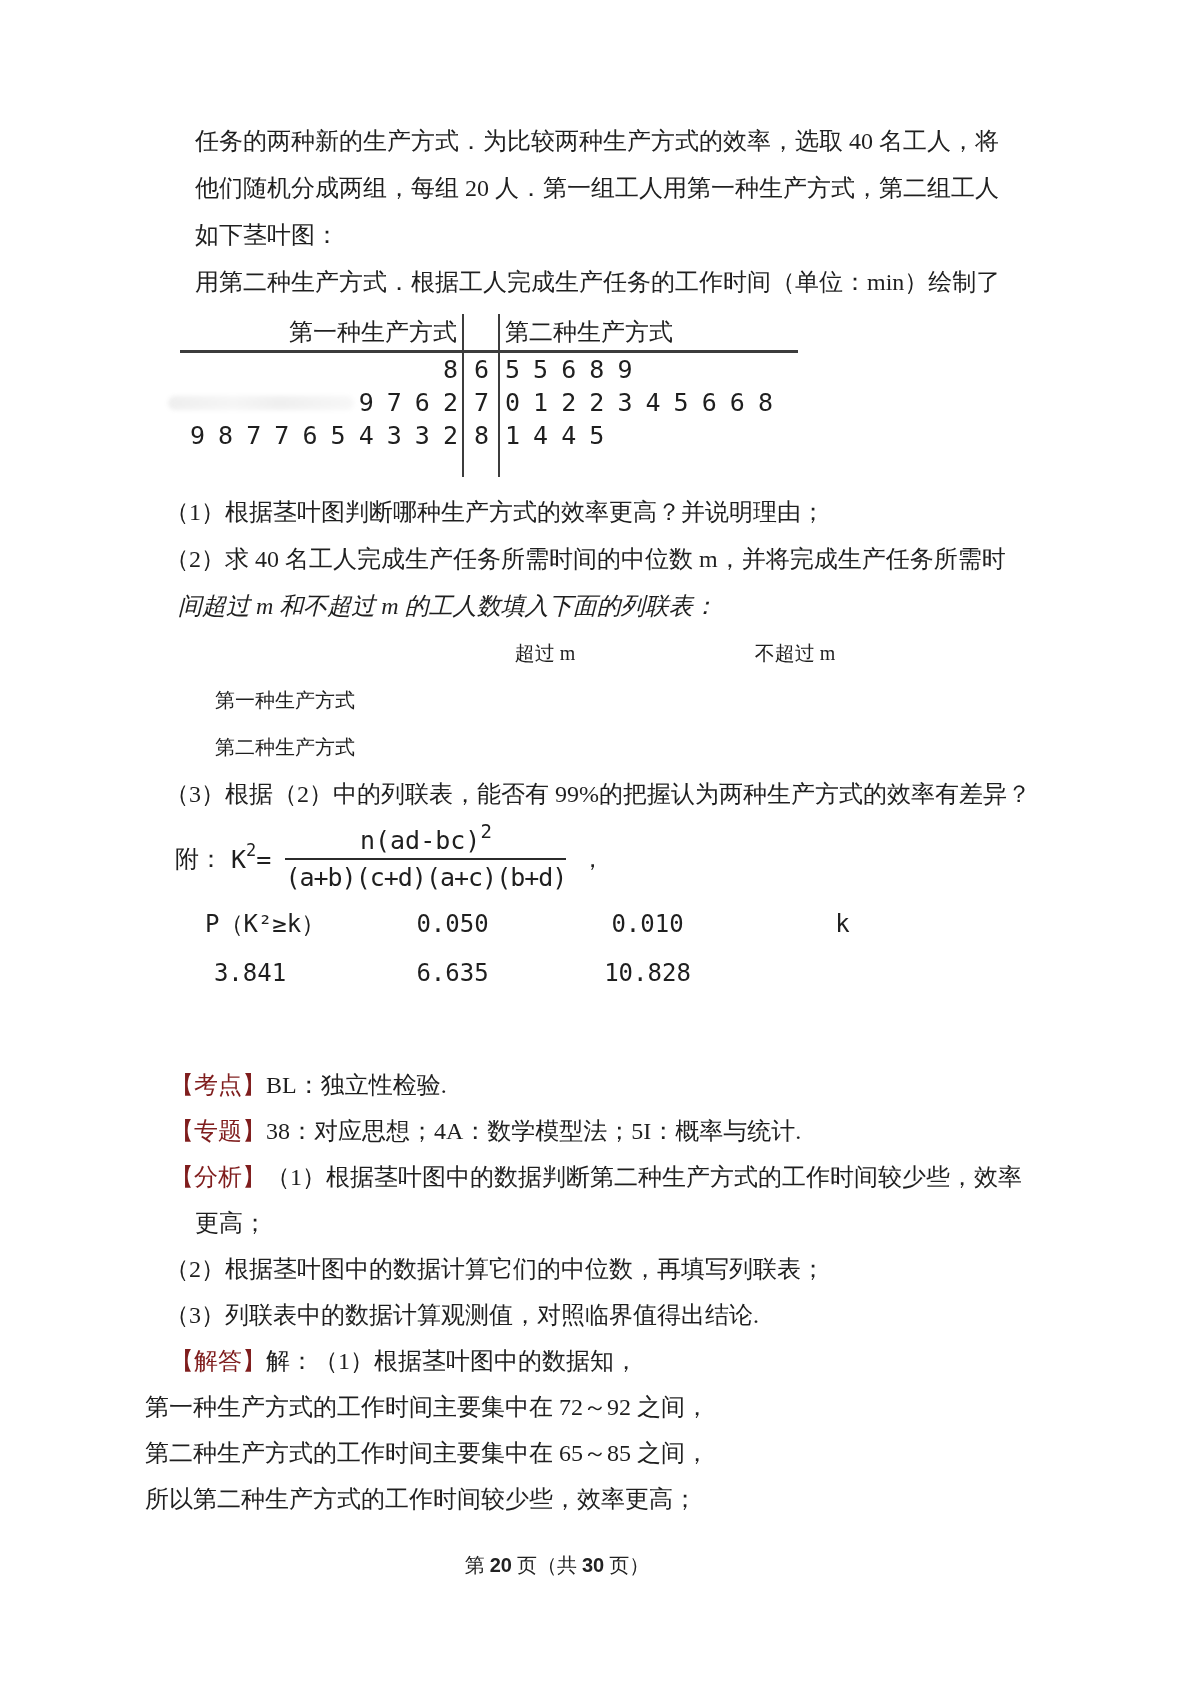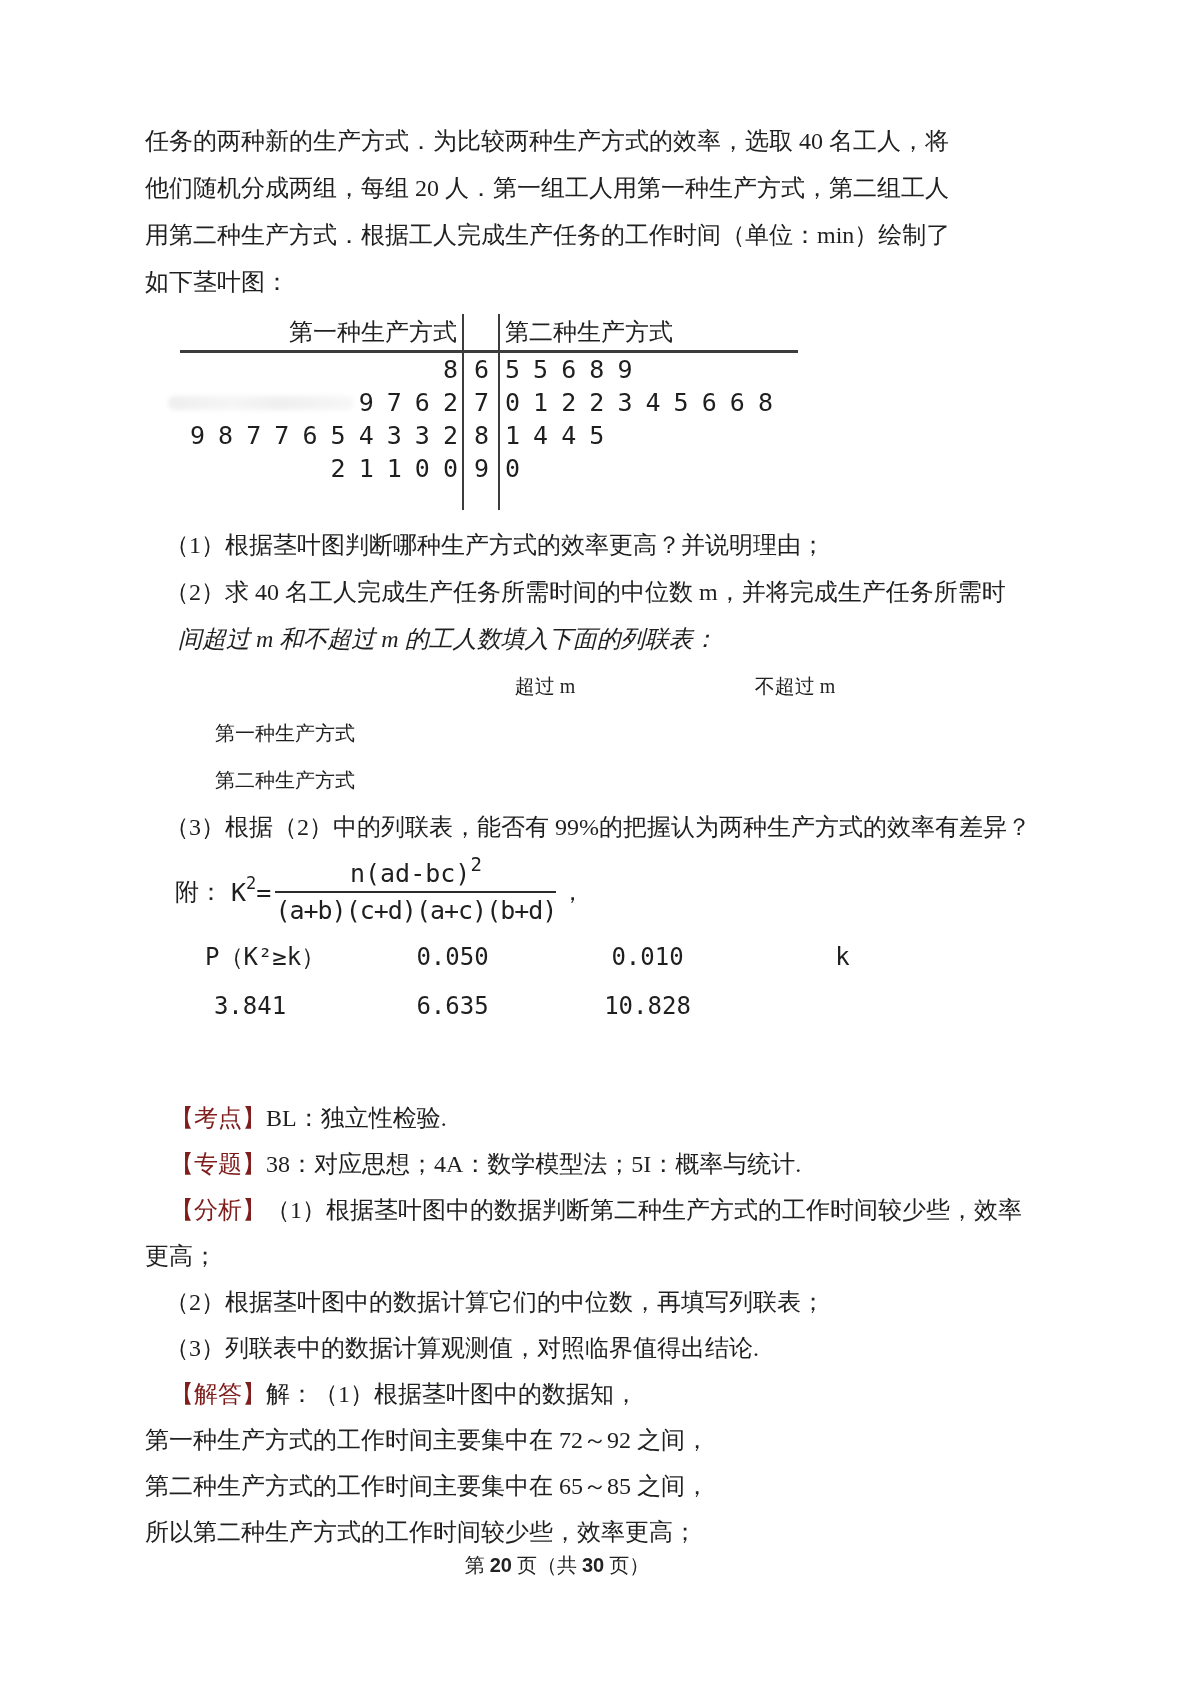--- a/index.html
+++ b/index.html
@@ -6,21 +6,21 @@
   .page {
     position:relative; width:1200px; height:1698px; background:#ffffff;
     font-family:"Liberation Serif", serif; color:#1f1f1f; overflow:hidden;
   }
   .content { position:absolute; left:145px; top:118px; width:915px; }
   .line { font-size:24px; line-height:47px; white-space:nowrap; }
   .sec  { line-height:46px; }
   .ind-20 { margin-left:20px; }
   .ind-25 { margin-left:25px; }
   .ind-33 { margin-left:33px;font-style:italic; }
-  .ind-50 { }
+  .ind-50 { margin-left:50px; }
 
   
   .stemleaf { margin:8px 0 12px 35px; width:618px; }
   .sl-row { display:flex; align-items:stretch; }
   .sl-header { border-bottom:3px solid #3c3c3c; }
   .sl-h { font-size:24px; line-height:36px; text-align:center; }
   .sl-left  { width:282px; text-align:right; padding-right:5px; box-sizing:border-box; }
   .sl-stem  { width:38px;  text-align:center; border-left:2px solid #3c3c3c; border-right:2px solid #3c3c3c; box-sizing:border-box; }
   .sl-right { flex:1; text-align:left; padding-left:5px; }
   .sl-digits { font-family:"DejaVu Sans Mono", monospace; font-size:25px; letter-spacing:-1px; line-height:33px; height:33px; }
@@ -35,21 +35,21 @@
   .ctable { display:grid; grid-template-columns:300px 200px 300px; font-size:20px; }
   .ctable > div { line-height:47px; white-space:nowrap; }
   .ct-rowlabel { padding-left:70px; }
   .ct-colhead { text-align:center; }
 
   
   .formula { display:flex; align-items:center; margin:8px 0 8px 30px; font-size:24px; }
   .f-prefix { margin-right:8px; }
   .f-mono { font-family:"DejaVu Sans Mono", monospace; font-size:25px; }
   .f-sup { font-size:17px; position:relative; top:-9px; }
-  .frac { display:inline-flex; flex-direction:column; align-items:center; font-family:"DejaVu Sans Mono", monospace; margin:0 4px; }
+  .frac { display:inline-flex; flex-direction:column; align-items:center; font-family:"DejaVu Sans Mono", monospace; margin:0 14px; }
   .frac-num { width:100%; box-sizing:border-box; text-align:center; border-bottom:2px solid #2b2b2b; padding:0 6px 3px; font-size:25px; }
   .frac-num .f-sup2 { font-size:19px; position:relative; top:-11px; }
   .frac-den { padding-top:3px; font-size:25px; letter-spacing:-1px; }
 
   
   .ktable { display:grid; grid-template-columns:210px 195px 195px 195px; font-size:24px; margin-top:8px; }
   .ktable > div { line-height:49px; white-space:nowrap; font-family:"DejaVu Sans Mono", monospace; }
   .k-label { padding-left:60px; }
   .k-center { text-align:center; }
 
@@ -62,22 +62,22 @@
   .footer b { font-family:"Liberation Sans", sans-serif; }
 </style>
 </head>
 <body>
 
 <div class="page">
   <div class="content">
 
     <div class="line ind-50">任务的两种新的生产方式．为比较两种生产方式的效率，选取 40 名工人，将</div>
     <div class="line ind-50">他们随机分成两组，每组 20 人．第一组工人用第一种生产方式，第二组工人</div>
+    <div class="line ind-50">如下茎叶图：</div>
     <div class="line ind-50">用第二种生产方式．根据工人完成生产任务的工作时间（单位：min）绘制了</div>
-    <div class="line ind-50">如下茎叶图：</div>
 
     <div class="stemleaf">
       <div class="sl-row sl-header">
         <div class="sl-left sl-h">第一种生产方式</div>
         <div class="sl-stem sl-h"></div>
         <div class="sl-right sl-h">第二种生产方式</div>
       </div>
       <div class="sl-row">
         <div class="sl-left sl-digits">8</div>
         <div class="sl-stem sl-digits">6</div>
@@ -85,25 +85,20 @@
       </div>
       <div class="sl-row">
         <div class="sl-left sl-digits">9 7 6 2</div>
         <div class="sl-stem sl-digits">7</div>
         <div class="sl-right sl-digits">0 1 2 2 3 4 5 6 6 8</div>
       </div>
       <div class="sl-row">
         <div class="sl-left sl-digits">9 8 7 7 6 5 4 3 3 2</div>
         <div class="sl-stem sl-digits">8</div>
         <div class="sl-right sl-digits">1 4 4 5</div>
-      </div>
-      <div class="sl-row">
-        <div class="sl-left sl-digits">2 1 1 0 0</div>
-        <div class="sl-stem sl-digits">9</div>
-        <div class="sl-right sl-digits">0</div>
       </div>
       <div class="sl-row sl-stub">
         <div class="sl-left"></div>
         <div class="sl-stem"></div>
         <div class="sl-right"></div>
       </div>
     </div>
 
     <div class="line ind-20">（1）根据茎叶图判断哪种生产方式的效率更高？并说明理由；</div>
     <div class="line ind-20">（2）求 40 名工人完成生产任务所需时间的中位数 m，并将完成生产任务所需时</div>

